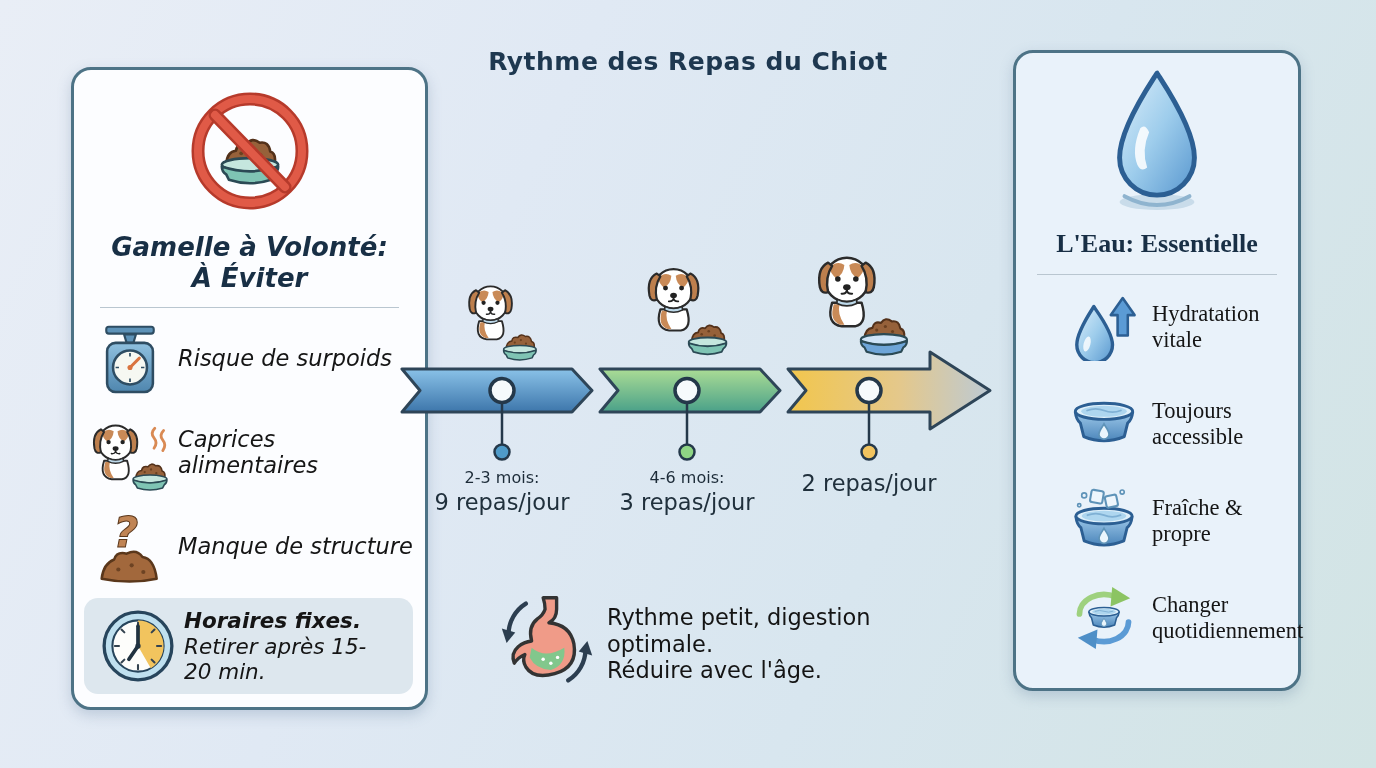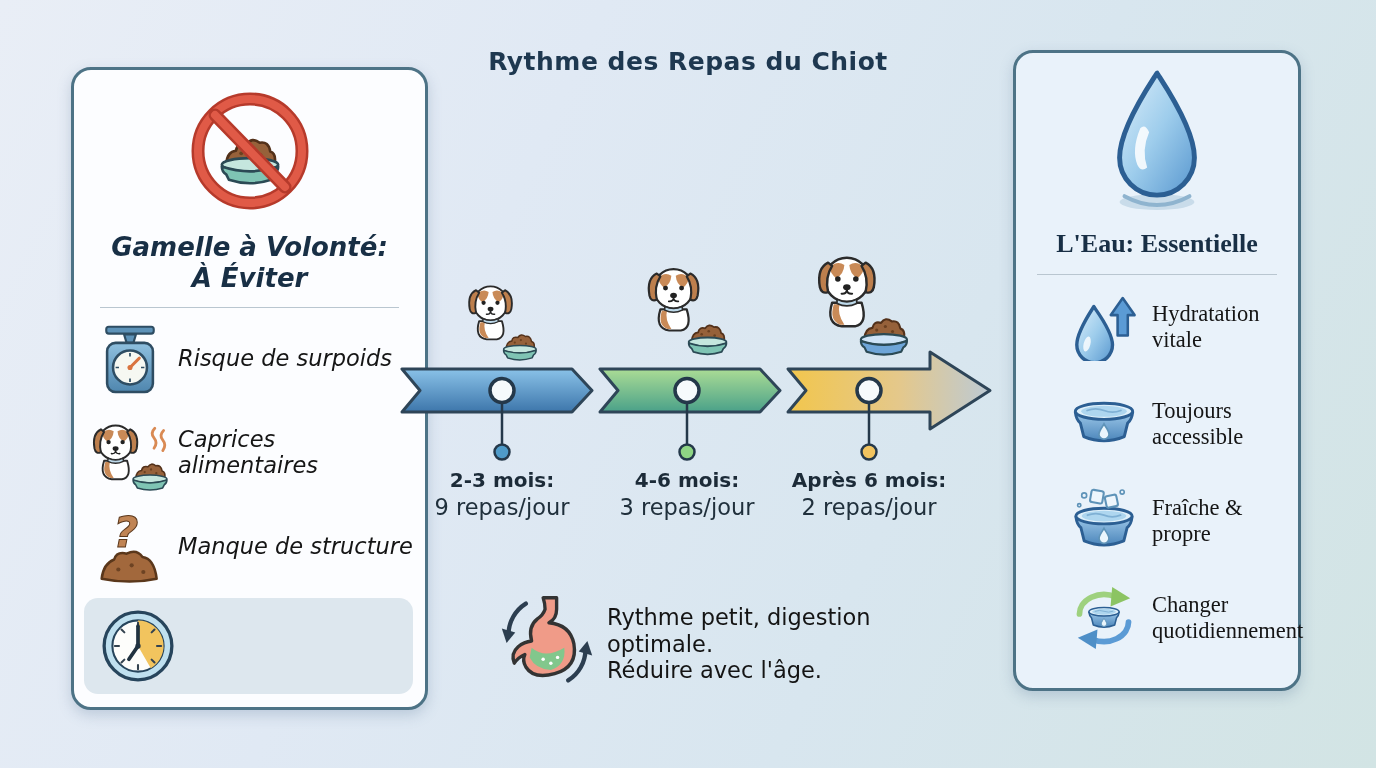--- a/index.html
+++ b/index.html
@@ -39,21 +39,21 @@
   .highlight .icn{ width:92px; flex:0 0 92px; display:flex; justify-content:center; }
   .hl-text{ font-size:21.5px; color:#151515; line-height:1.18; width:185px; }
   .hl-text .b{ font-weight:bold; }
   
   .tl-svg{ position:absolute; left:398px; top:348px; }
   .pup{ position:absolute; }
   .pup1{ left:459px; top:282px; width:88px; }
   .pup2{ left:637px; top:264px; width:102px; }
   .pup3{ left:806px; top:252px; width:114px; }
   .stage-label{ position:absolute; top:468px; width:230px; text-align:center; }
-  .stage-label .age{ font-size:20px; font-weight:bold; color:#1c2b38; }
+  .stage-label .age{ font-size:16px; font-weight:normal; color:#1c2b38; }
   .stage-label .meals{ font-size:22.5px; color:#20303c; margin-top:2px; }
   .sl1{ left:387px; } .sl2{ left:572px; } .sl3{ left:754px; }
   
   .note{ position:absolute; left:497px; top:592px; display:flex; align-items:center; }
   .note .icn{ width:100px; flex:0 0 100px; }
   .note-text{ font-size:22.5px; color:#141414; line-height:1.18; width:285px; margin-left:10px; }
 </style>
 </head>
 <body>
 
@@ -184,20 +184,24 @@
         <svg viewBox="0 0 92 92" width="76" height="76">
           <circle cx="46" cy="46" r="41" fill="#bfe0ef" stroke="#27455c" stroke-width="4"></circle>
           <circle cx="46" cy="46" r="31" fill="#fdfdfb" stroke="#27455c" stroke-width="2.5"></circle>
           <path d="M46,46 L46,15 A31,31 0 0 1 61.5,72.8 Z" fill="#f2c45e"></path>
           <path d="M46,18 v5 M46,69 v5 M18,46 h5 M69,46 h5 M26,26 l3.5,3.5 M62.5,62.5 l3.5,3.5 M66,26 l-3.5,3.5 M29.5,62.5 l-3.5,3.5" stroke="#33424f" stroke-width="2.5" stroke-linecap="round"></path>
           <line x1="46" y1="46" x2="46" y2="22" stroke="#203240" stroke-width="4.5" stroke-linecap="round"></line>
           <line x1="46" y1="46" x2="35" y2="62" stroke="#203240" stroke-width="4.5" stroke-linecap="round"></line>
           <circle cx="46" cy="46" r="3.2" fill="#203240"></circle>
         </svg>
       </span>
+      <span class="hl-text">
+        <span class="b">Horaires fixes.</span><br>
+        <span>Retirer après 15-20 min.</span>
+      </span>
     </div>
   </section>
 
   <svg class="pup pup1" viewBox="0 0 120 110" style="--rim:#c5e6de;--bowl:#7fc4b4">
     <use href="#pup" x="0" y="0" width="86" height="86"></use>
       <use href="#bowlfood" x="48" y="66" width="70" height="43"></use>
   </svg>
   <svg class="pup pup2" viewBox="0 0 120 110" style="--rim:#c5e6de;--bowl:#7fc4b4">
     <use href="#pup" x="0" y="0" width="86" height="86"></use>
       <use href="#bowlfood" x="48" y="66" width="70" height="43"></use>
@@ -224,21 +228,20 @@
 
   <div class="stage-label sl1">
     <div class="age">2-3 mois:</div>
     <div class="meals">9 repas/jour</div>
   </div>
   <div class="stage-label sl2">
     <div class="age">4-6 mois:</div>
     <div class="meals">3 repas/jour</div>
   </div>
   <div class="stage-label sl3">
-    <div class="age">Après 6 mois:</div>
     <div class="meals">2 repas/jour</div>
   </div>
 
   <div class="note">
     <span class="icn">
       <svg viewBox="0 0 104 104" width="100" height="100">
         <path d="M30,12 A38,38 0 0 0 12,44" fill="none" stroke="#2c3e50" stroke-width="4.5" stroke-linecap="round"></path>
         <polygon points="5,38 19,42 10,53" fill="#2c3e50"></polygon>
         <path d="M74,92 A38,38 0 0 0 92,60" fill="none" stroke="#2c3e50" stroke-width="4.5" stroke-linecap="round"></path>
         <polygon points="99,66 85,62 94,51" fill="#2c3e50"></polygon>

